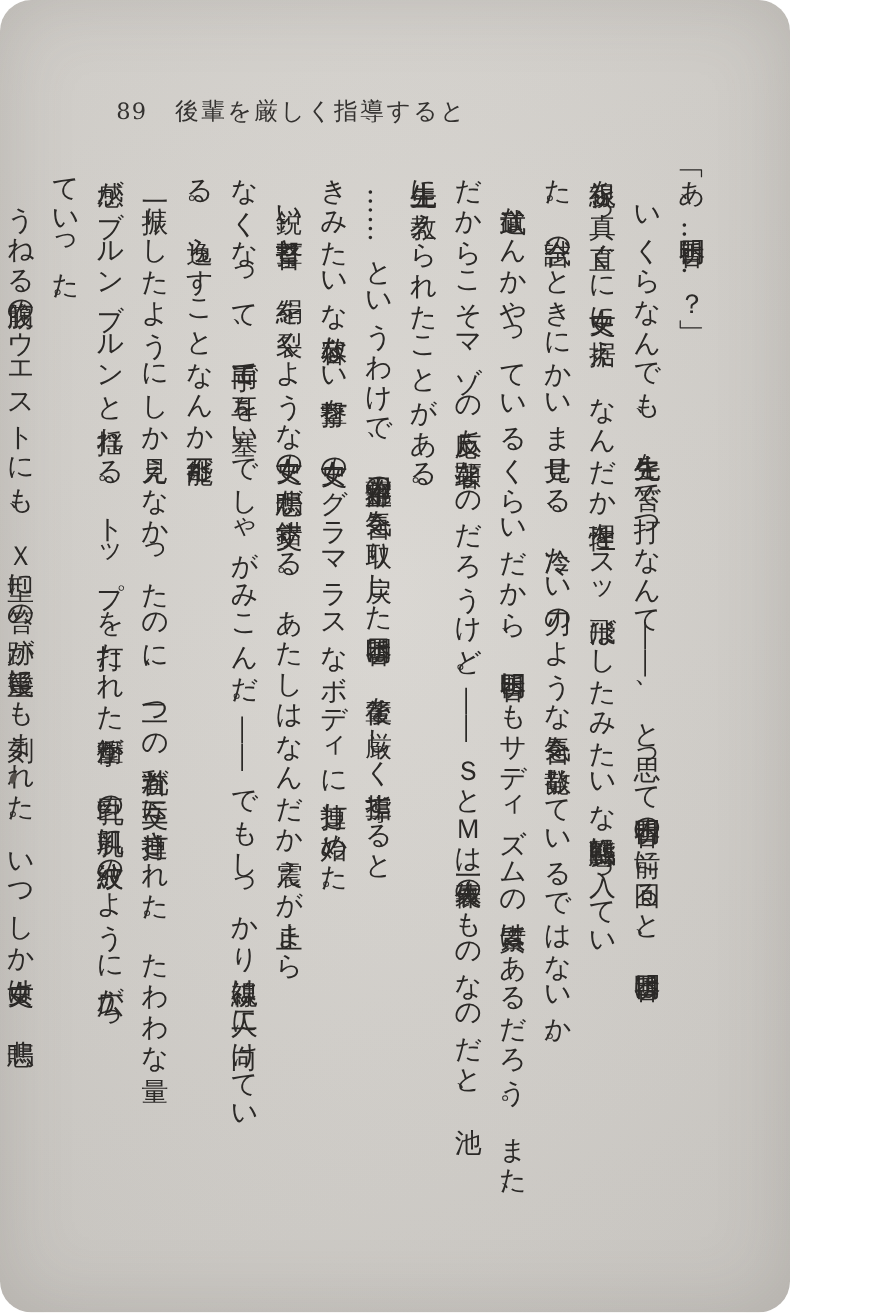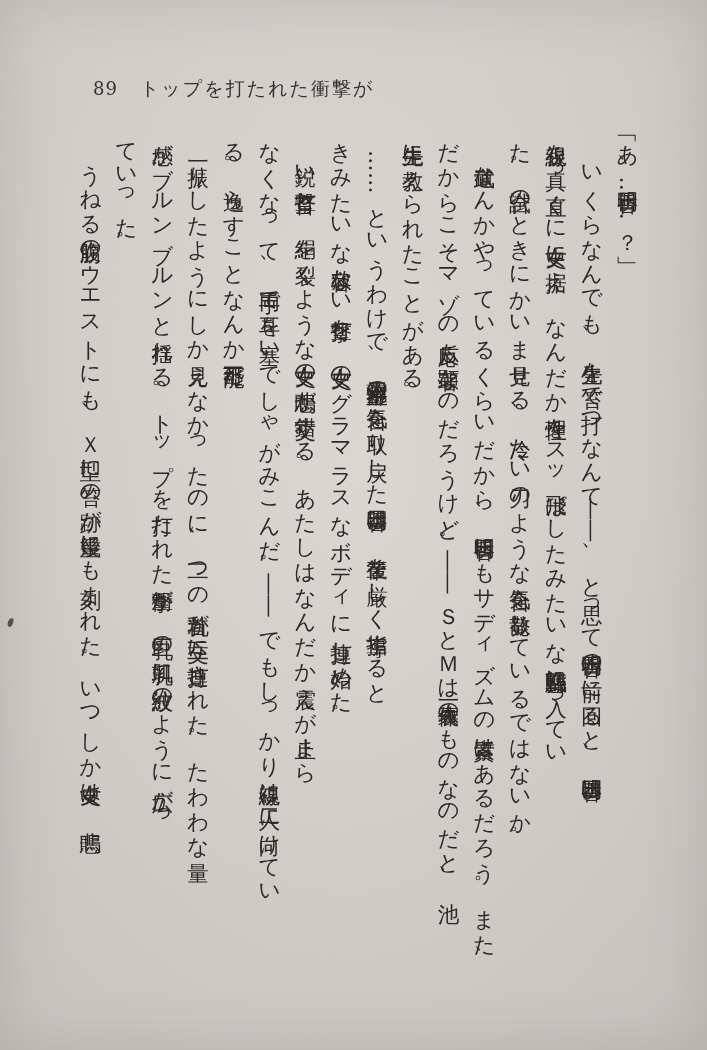--- a/index.html
+++ b/index.html
@@ -1,29 +1,30 @@
 <!DOCTYPE html>
 <html lang="ja"><head>
 <meta charset="utf-8">
 <style>
   html, body {
     margin: 0;
     padding: 0;
   }
   .page {
     position: relative;
-    width: 707px;
+    width: 632px;
     height: 1050px;
     overflow: hidden;
     background:
       radial-gradient(ellipse at 50% 45%, rgba(255,255,255,0.10), rgba(0,0,0,0.06) 95%),
       linear-gradient(160deg, #dad7d2 0%, #d6d3ce 40%, #d2cfca 100%);
     box-shadow: inset 0 0 60px rgba(90,85,80,0.18);
     font-family: "DejaVu Serif", "Liberation Serif", serif;
     color: #2e2c2a;
+    border-radius: 25px;
   }
   
   .running-head {
     position: absolute;
     top: 76px;
     left: 93px;
     display: flex;
     align-items: baseline;
     white-space: nowrap;
   }
@@ -71,21 +72,21 @@
     transform: rotate(18deg);
   }
 </style>
 </head>
 <body>
 
 <div class="page">
 
   <div class="running-head">
     <span class="page-number">89</span>
-    <span class="chapter-title">トップを打たれた衝撃が</span>
+    <span class="chapter-title">後輩を厳しく指導すると</span>
   </div>
 
   <div class="text-block" id="text-block">
       <div class="text-column">「あ、明日香……？」</div>
       <div class="text-column indent">いくらなんでも、先生を笞で打つなんて――、と思って明日香の前に回ると、明日香は</div>
       <div class="text-column">視線を真っ直ぐに女史に据え、なんだか理性をスッ飛ばしたみたいな臨戦態勢に入ってい</div>
       <div class="text-column">た。試合のときにかいま見せる、冷たい刃のような気合を発散しているではないか。</div>
       <div class="text-column indent">武道なんかやっているくらいだから、明日香にもサディズムの素質はあるだろう。また、</div>
       <div class="text-column">だからこそマゾの反応も顕著なのだろうけど。――ＳとＭは表裏一体のものなのだと、池</div>
       <div class="text-column">上先生に教えられたことがある。</div>

